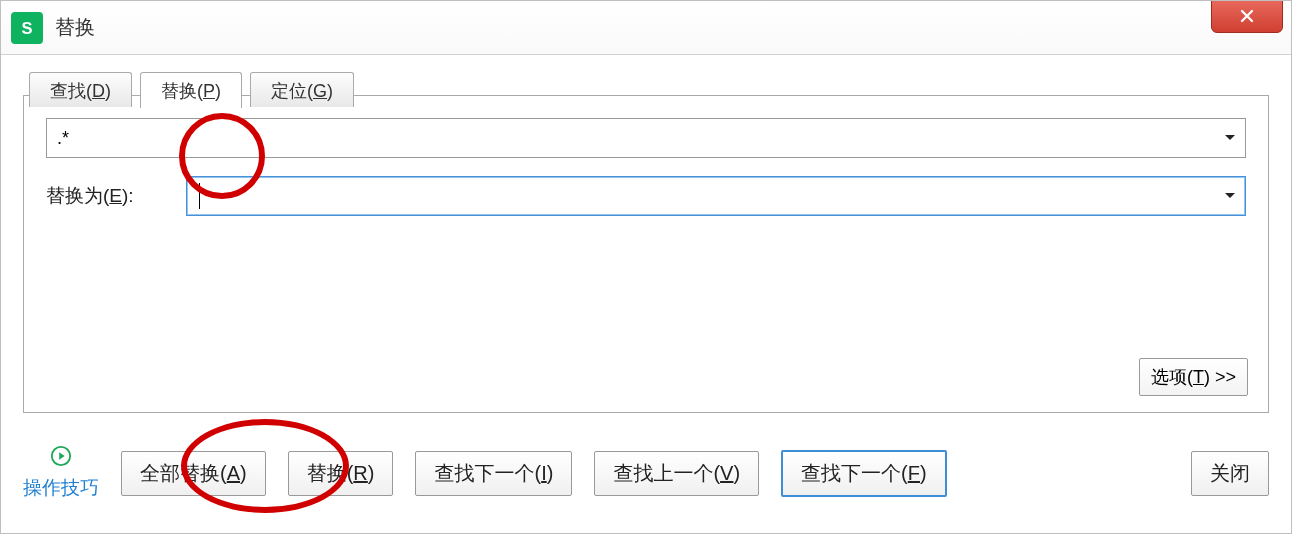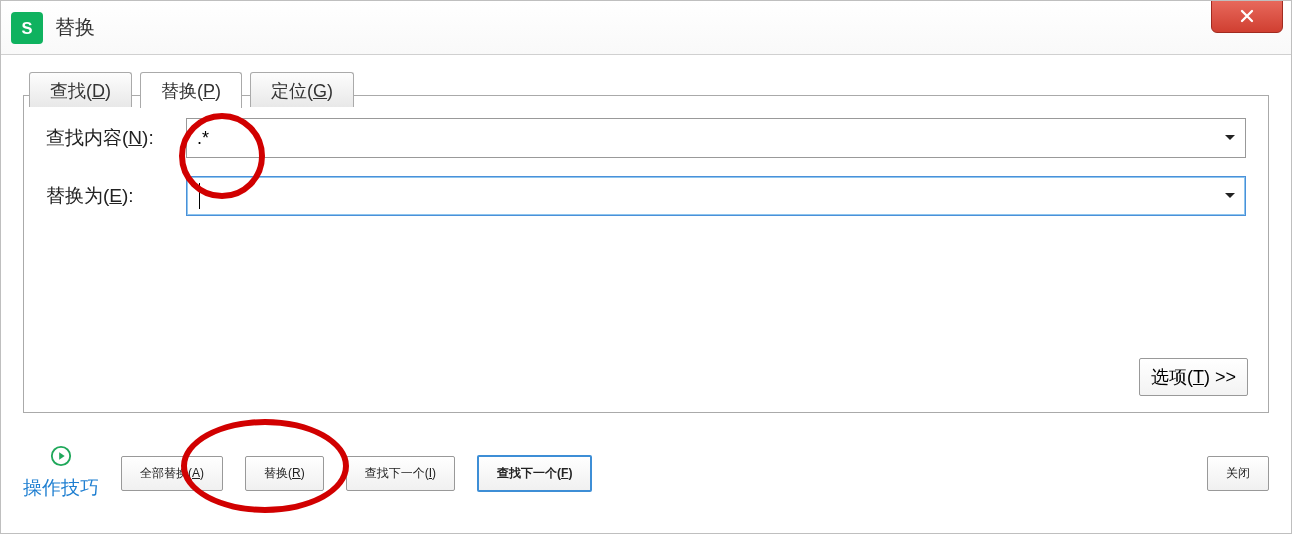--- a/index.html
+++ b/index.html
@@ -178,29 +178,28 @@
   cursor: pointer;
   font-size: 19px;
   flex-direction: column;
 }
 .tips-link svg { width: 22px; height: 22px; }
 
 .btn {
   border: 1px solid #999;
   background: linear-gradient(to bottom, #fff, #f0f0f0);
   padding: 8px 18px;
-  font-size: 12px;
+  font-size: 20px;
   cursor: pointer;
   border-radius: 2px;
   font-family: inherit;
   color: #222;
 }
 .btn.highlight {
   border: 2px solid #3d8ed6;
-  font-weight: bold;
 }
 .btn .ul { text-decoration: underline; }
 
 .spacer { flex: 1; }
 
 
 .red-circle {
   position: absolute;
   border: 6px solid #d10000;
   border-radius: 50%;
@@ -236,23 +235,20 @@
     <div class="tab active">
       <span>替换(</span><span class="ul">P</span><span>)</span>
     </div>
     <div class="tab">
       <span>定位(</span><span class="ul">G</span><span>)</span>
     </div>
   </div>
 
   <div class="fields">
     <div class="row">
-      <label>
-        <span>查找内容(</span><span class="ul">N</span><span>):</span>
-      </label>
       <div class="combo">
         <input type="text" value=".*" style="">
         <div class="caret">
           <svg viewBox="0 0 12 8">
               <path d="M1 1l5 5 5-5" fill="#222"></path>
             </svg>
         </div>
       </div>
     </div>
 
@@ -288,20 +284,23 @@
 
   <button class="btn">
     <span>全部替换(</span><span class="ul">A</span><span>)</span>
   </button>
   <button class="btn">
     <span>替换(</span><span class="ul">R</span><span>)</span>
   </button>
   <button class="btn">
     <span>查找下一个(</span><span class="ul">I</span><span>)</span>
   </button>
+  <button class="btn">
+    <span>查找上一个(</span><span class="ul">V</span><span>)</span>
+  </button>
   <button class="btn highlight">
     <span>查找下一个(</span><span class="ul">F</span><span>)</span>
   </button>
 
   <div class="spacer"></div>
 
   <button class="btn">关闭</button>
 </div>
 
 <div class="red-circle circle1"></div>

